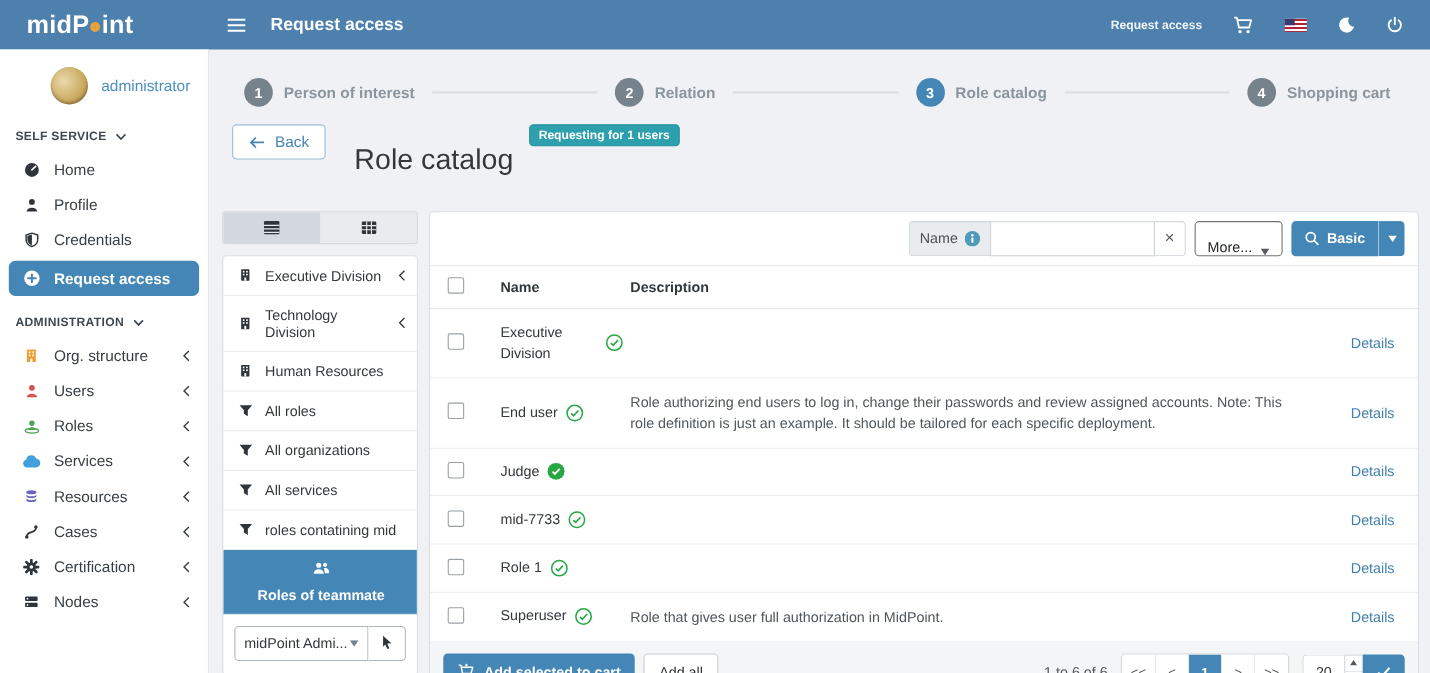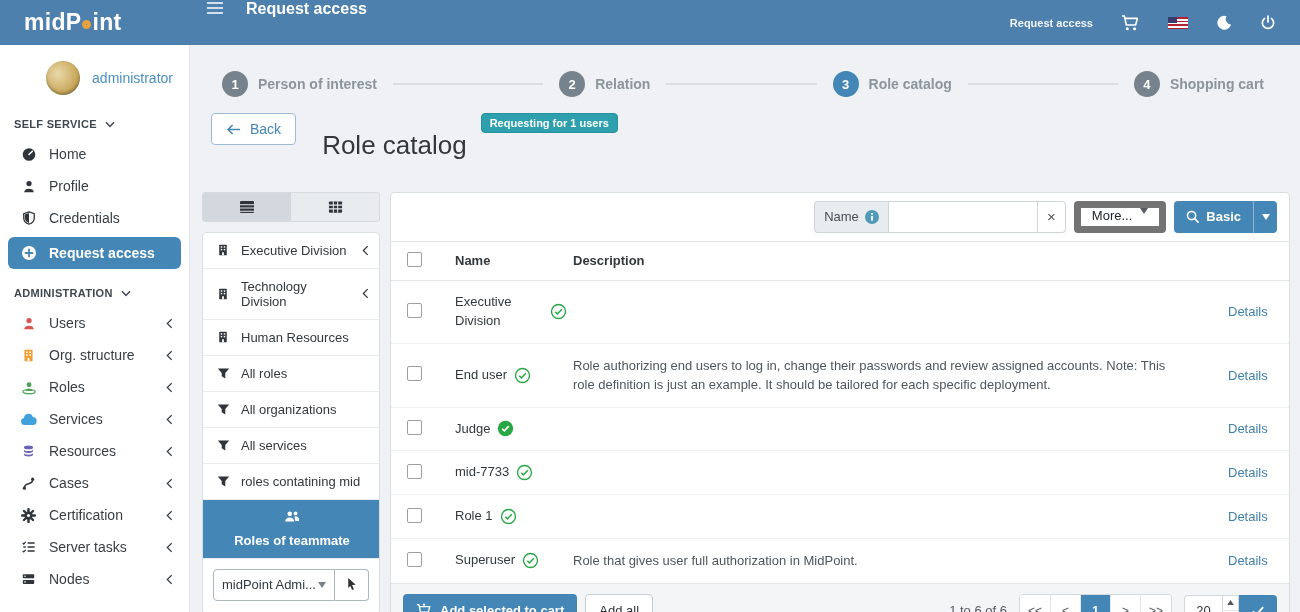--- a/index.html
+++ b/index.html
@@ -2,21 +2,21 @@
 <html><head>
 <meta charset="utf-8">
 <style>
   html,body{margin:0;padding:0;width:1300px;height:612px;overflow:hidden;
     font-family:"Liberation Sans","DejaVu Sans",sans-serif;background:#eff1f4;}
   *{box-sizing:border-box;}
   svg{display:block;}
   a{text-decoration:none;cursor:pointer;margin-left:39px;}
 
   
-  .topbar{height:45px;background:#4d80ac;display:flex;color:#fff;}
+  .topbar{height:45px;background:#4d80ac;display:flex;align-items:center;color:#fff;}
   .brand{width:190px;flex-shrink:0;padding-left:24px;font-size:23px;font-weight:bold;
     letter-spacing:.3px;display:flex;align-items:center;}
   .logo-o{width:9px;height:9px;border:4px solid #e9a13b;border-radius:50%;display:inline-block;margin:4px 1px 0;}
   .hamburger{margin-left:16px;cursor:pointer;color:#fff;}
   .topbar-title{margin-left:22px;font-size:16px;font-weight:600;}
   .topbar-right{margin-left:auto;display:flex;align-items:center;gap:28px;padding-right:24px;}
   .breadcrumb{font-size:11px;font-weight:600;opacity:.92;}
   .flag{width:20px;height:12px;position:relative;background:repeating-linear-gradient(180deg,#b22234 0 1.8px,#fff 1.8px 3.6px);}
   .flag::before{content:"";position:absolute;left:0;top:0;width:9px;height:6.5px;background:#3c3b6e;}
 
@@ -79,22 +79,22 @@
   
   .table-card{flex:1;background:#fff;border:1px solid #d9dee2;border-radius:4px;display:flex;flex-direction:column;min-height:400px;}
   .search-row{display:flex;justify-content:flex-end;align-items:center;padding:8px 12px;}
   .name-group{display:flex;align-items:center;}
   .chip{background:#e9ecef;border:1px solid #ced4da;border-right:0;border-radius:4px 0 0 4px;height:32px;
     display:flex;align-items:center;gap:6px;padding:0 9px;font-size:13px;color:#495057;}
   .search-input{width:150px;height:32px;border:1px solid #ced4da;padding:0 8px;font-size:13px;outline:none;
     font-family:"Liberation Sans",sans-serif;}
   .clear-btn{width:28px;height:32px;border:1px solid #ced4da;border-left:0;border-radius:0 4px 4px 0;background:#fff;
     color:#555;font-size:15px;display:flex;align-items:center;justify-content:center;cursor:pointer;}
-  .more-btn{height:32px;margin-left:8px;padding:0 11px;background:#fff;border:7px solid #737373;border-radius:4px;
-    font-size:13px;color:#212529;display:flex;align-items:flex-start;gap:8px;cursor:pointer;}
+  .more-btn{height:32px;margin-left:8px;padding:0 11px;background:#fff;border:1px solid #737373;border-radius:4px;
+    font-size:13px;color:#212529;display:flex;align-items:flex-end;gap:8px;cursor:pointer;}
   .basic-group{display:flex;margin-left:8px;}
   .basic-main{height:32px;background:#4486b5;color:#fff;font-size:13px;font-weight:bold;border-radius:4px 0 0 4px;
     display:flex;align-items:center;gap:7px;padding:0 12px;cursor:pointer;}
   .basic-caret{width:24px;height:32px;background:#4486b5;border-left:1px solid rgba(255,255,255,.4);
     border-radius:0 4px 4px 0;display:flex;align-items:center;justify-content:center;color:#fff;cursor:pointer;}
 
   .t-head,.t-row{display:grid;grid-template-columns:46px 136px 1fr 100px;align-items:center;}
   .t-head{border-top:1px solid #e4e8eb;border-bottom:1px solid #e4e8eb;font-size:13px;font-weight:bold;color:#33383c;
     padding:10px 0;}
   .t-row{border-bottom:1px solid #edf0f2;padding:12px 0;font-size:13px;color:#33383c;}
@@ -227,54 +227,54 @@
 
     <div class="section-label">
       <span>ADMINISTRATION</span>
       <svg width="10" height="7" viewBox="0 0 10 7">
           <path d="M1 1.2 L5 5.4 L9 1.2" fill="none" stroke="#3f4850" stroke-width="1.5"></path>
         </svg>
     </div>
 
 
     <div class="nav-item">
-      <span class="nav-icon icon-red">
-        <svg width="14" height="15" viewBox="0 0 16 16">
-            <circle cx="8" cy="4.6" r="3" fill="currentColor"></circle>
-            <path d="M2.4 14.5 a5.7 4.7 0 0 1 11.2 0 Z" fill="currentColor"></path>
-          </svg>
-      </span>
-      <span>Users</span>
-      <span class="chev">
-          <svg width="7" height="11" viewBox="0 0 8 12">
-            <path d="M6.5 1 L1.5 6 L6.5 11" fill="none" stroke="currentColor" stroke-width="1.5"></path>
-          </svg>
-        </span>
-    </div>
-
-    <div class="nav-item">
       <span class="nav-icon icon-orange">
         <svg width="13" height="15" viewBox="0 0 16 16">
             <rect x="3" y="1" width="10" height="14" rx="0.8" fill="currentColor"></rect>
             <rect x="5" y="3" width="2" height="2" fill="#fff"></rect>
             <rect x="9" y="3" width="2" height="2" fill="#fff"></rect>
             <rect x="5" y="6.5" width="2" height="2" fill="#fff"></rect>
             <rect x="9" y="6.5" width="2" height="2" fill="#fff"></rect>
             <rect x="6.8" y="11" width="2.4" height="4" fill="#fff"></rect>
           </svg>
       </span>
       <span>Org. structure</span>
       <span class="chev">
           <svg width="7" height="11" viewBox="0 0 8 12">
             <path d="M6.5 1 L1.5 6 L6.5 11" fill="none" stroke="currentColor" stroke-width="1.5"></path>
           </svg>
         </span>
     </div>
 
     <div class="nav-item">
+      <span class="nav-icon icon-red">
+        <svg width="14" height="15" viewBox="0 0 16 16">
+            <circle cx="8" cy="4.6" r="3" fill="currentColor"></circle>
+            <path d="M2.4 14.5 a5.7 4.7 0 0 1 11.2 0 Z" fill="currentColor"></path>
+          </svg>
+      </span>
+      <span>Users</span>
+      <span class="chev">
+          <svg width="7" height="11" viewBox="0 0 8 12">
+            <path d="M6.5 1 L1.5 6 L6.5 11" fill="none" stroke="currentColor" stroke-width="1.5"></path>
+          </svg>
+        </span>
+    </div>
+
+    <div class="nav-item">
       <span class="nav-icon icon-green">
         <svg width="16" height="15" viewBox="0 0 16 16">
             <circle cx="8" cy="5" r="2.6" fill="currentColor"></circle>
             <path d="M4.4 11.6 a3.7 3.3 0 0 1 7.2 0 Z" fill="currentColor"></path>
             <ellipse cx="8" cy="12.4" rx="6.5" ry="2.2" fill="none" stroke="currentColor" stroke-width="1.3"></ellipse>
           </svg>
       </span>
       <span>Roles</span>
       <span class="chev">
           <svg width="7" height="11" viewBox="0 0 8 12">
@@ -338,36 +338,20 @@
           </svg>
       </span>
       <span>Certification</span>
       <span class="chev">
           <svg width="7" height="11" viewBox="0 0 8 12">
             <path d="M6.5 1 L1.5 6 L6.5 11" fill="none" stroke="currentColor" stroke-width="1.5"></path>
           </svg>
         </span>
     </div>
 
-    <div class="nav-item">
-      <span class="nav-icon icon-dark">
-        <svg width="15" height="14" viewBox="0 0 16 16">
-            <path d="M1.4 3.4 l1.2 1.2 L4.8 2.2" fill="none" stroke="currentColor" stroke-width="1.4"></path>
-            <path d="M7 3.5h8M7 8h8M7 12.5h8" stroke="currentColor" stroke-width="1.6"></path>
-            <path d="M1.4 12.4 l1.2 1.2 L4.8 11.2" fill="none" stroke="currentColor" stroke-width="1.4"></path>
-            <path d="M2 7.2h3v1.6H2z" fill="currentColor"></path>
-          </svg>
-      </span>
-      <span>Server tasks</span>
-      <span class="chev">
-          <svg width="7" height="11" viewBox="0 0 8 12">
-            <path d="M6.5 1 L1.5 6 L6.5 11" fill="none" stroke="currentColor" stroke-width="1.5"></path>
-          </svg>
-        </span>
-    </div>
 
     <div class="nav-item">
       <span class="nav-icon icon-dark">
         <svg width="15" height="14" viewBox="0 0 16 16">
             <rect x="1.5" y="2.6" width="13" height="4.6" rx="1" fill="currentColor"></rect>
             <rect x="1.5" y="9" width="13" height="4.6" rx="1" fill="currentColor"></rect>
             <circle cx="4" cy="4.9" r="0.9" fill="#fff"></circle>
             <circle cx="4" cy="11.3" r="0.9" fill="#fff"></circle>
           </svg>
       </span>

